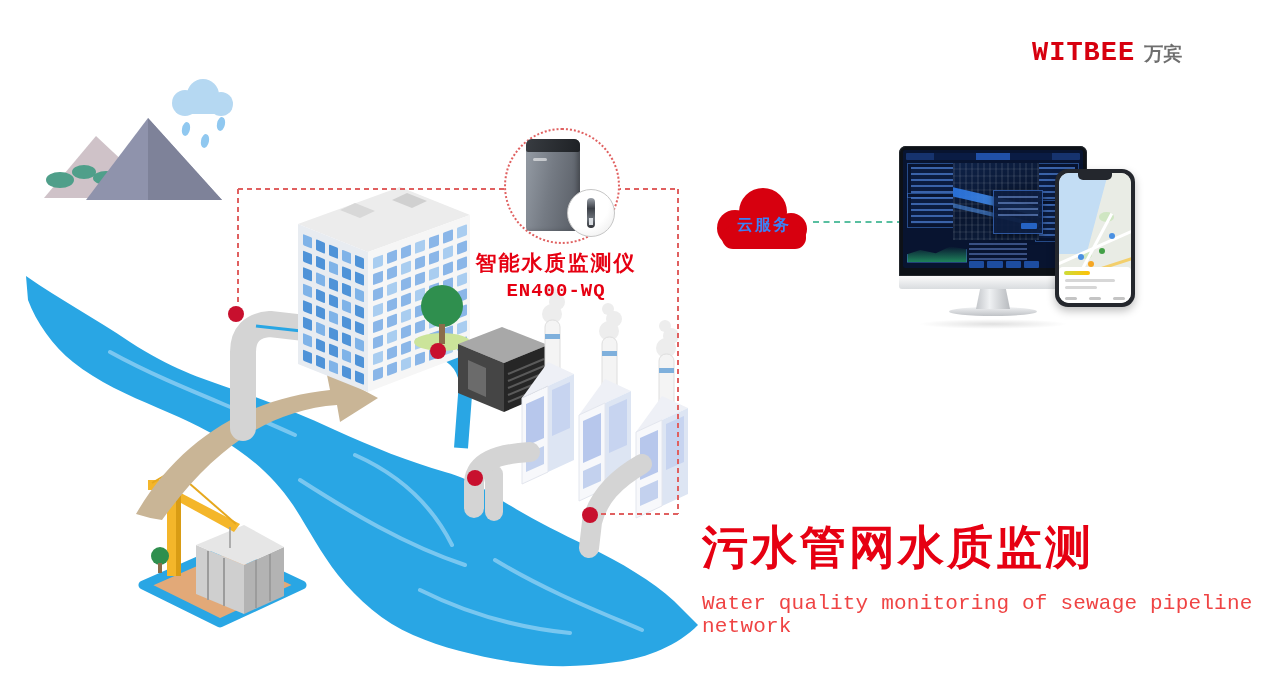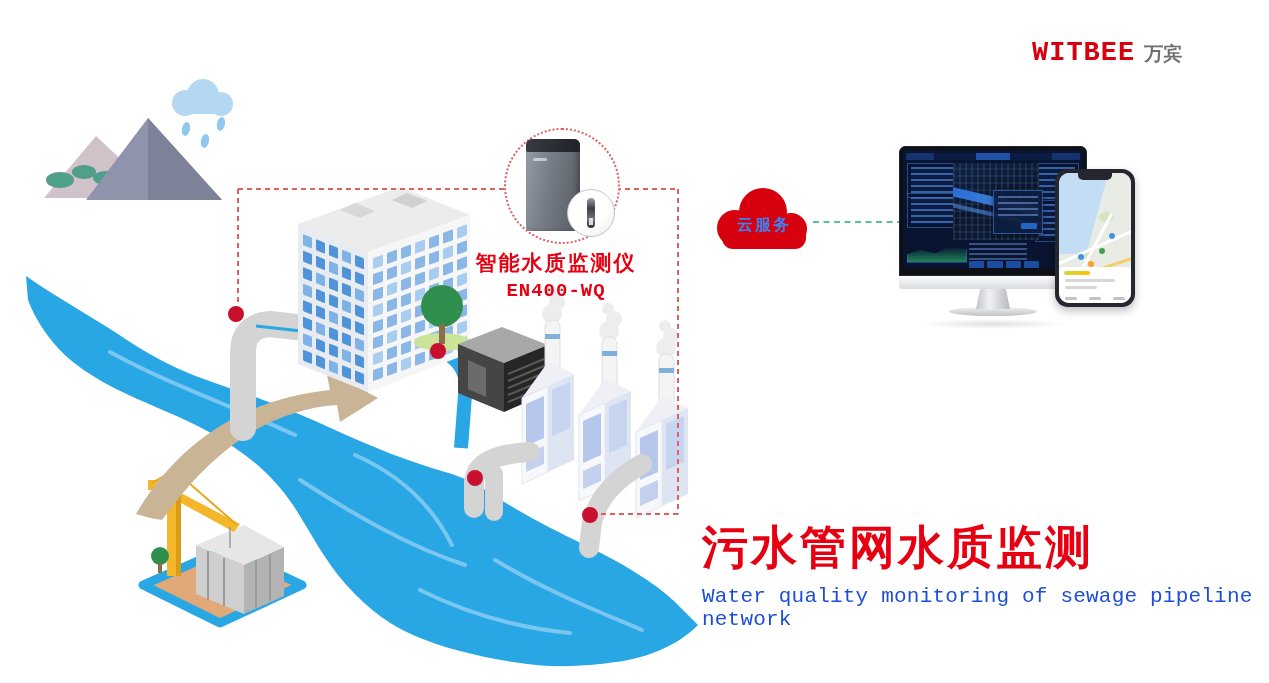--- a/index.html
+++ b/index.html
@@ -95,21 +95,21 @@
            background:linear-gradient(90deg,#cddc39,#ffc107);}
   .p-line{height:3px;background:#d7d7d7;border-radius:2px;margin:4px 6px 0;}
   .p-nav{position:absolute;left:6px;right:6px;bottom:3px;display:flex;justify-content:space-between;}
   .p-nav span{width:12px;height:3px;background:#c4c4c4;border-radius:2px;}
   .p-notch{position:absolute;left:50%;top:4px;transform:translateX(-50%);width:34px;height:7px;
            background:#24272d;border-radius:0 0 5px 5px;z-index:2;}
 
   
   .hero{left:702px;top:524px;width:560px;color:var(--accent-red,#e60012);}
   .hero .title{font-size:46px;font-weight:900;letter-spacing:3px;line-height:1.2;}
-  .hero .subtitle{font-size:21px;font-weight:400;letter-spacing:.2px;margin-top:6px;color:#1d4ed8;}
+  .hero .subtitle{font-size:21px;font-weight:400;letter-spacing:.2px;margin-top:13px;color:#ef4444;}
 </style>
 </head>
 <body>
 
 <div class="stage">
 
   <svg class="abs" style="left:0;top:0" width="1269" height="683" viewBox="0 0 1269 683">
 
     <g>
       <polygon points="44,198 96,136 162,198" style="fill:var(--mountain-pink,#cfc2c8)"></polygon>

